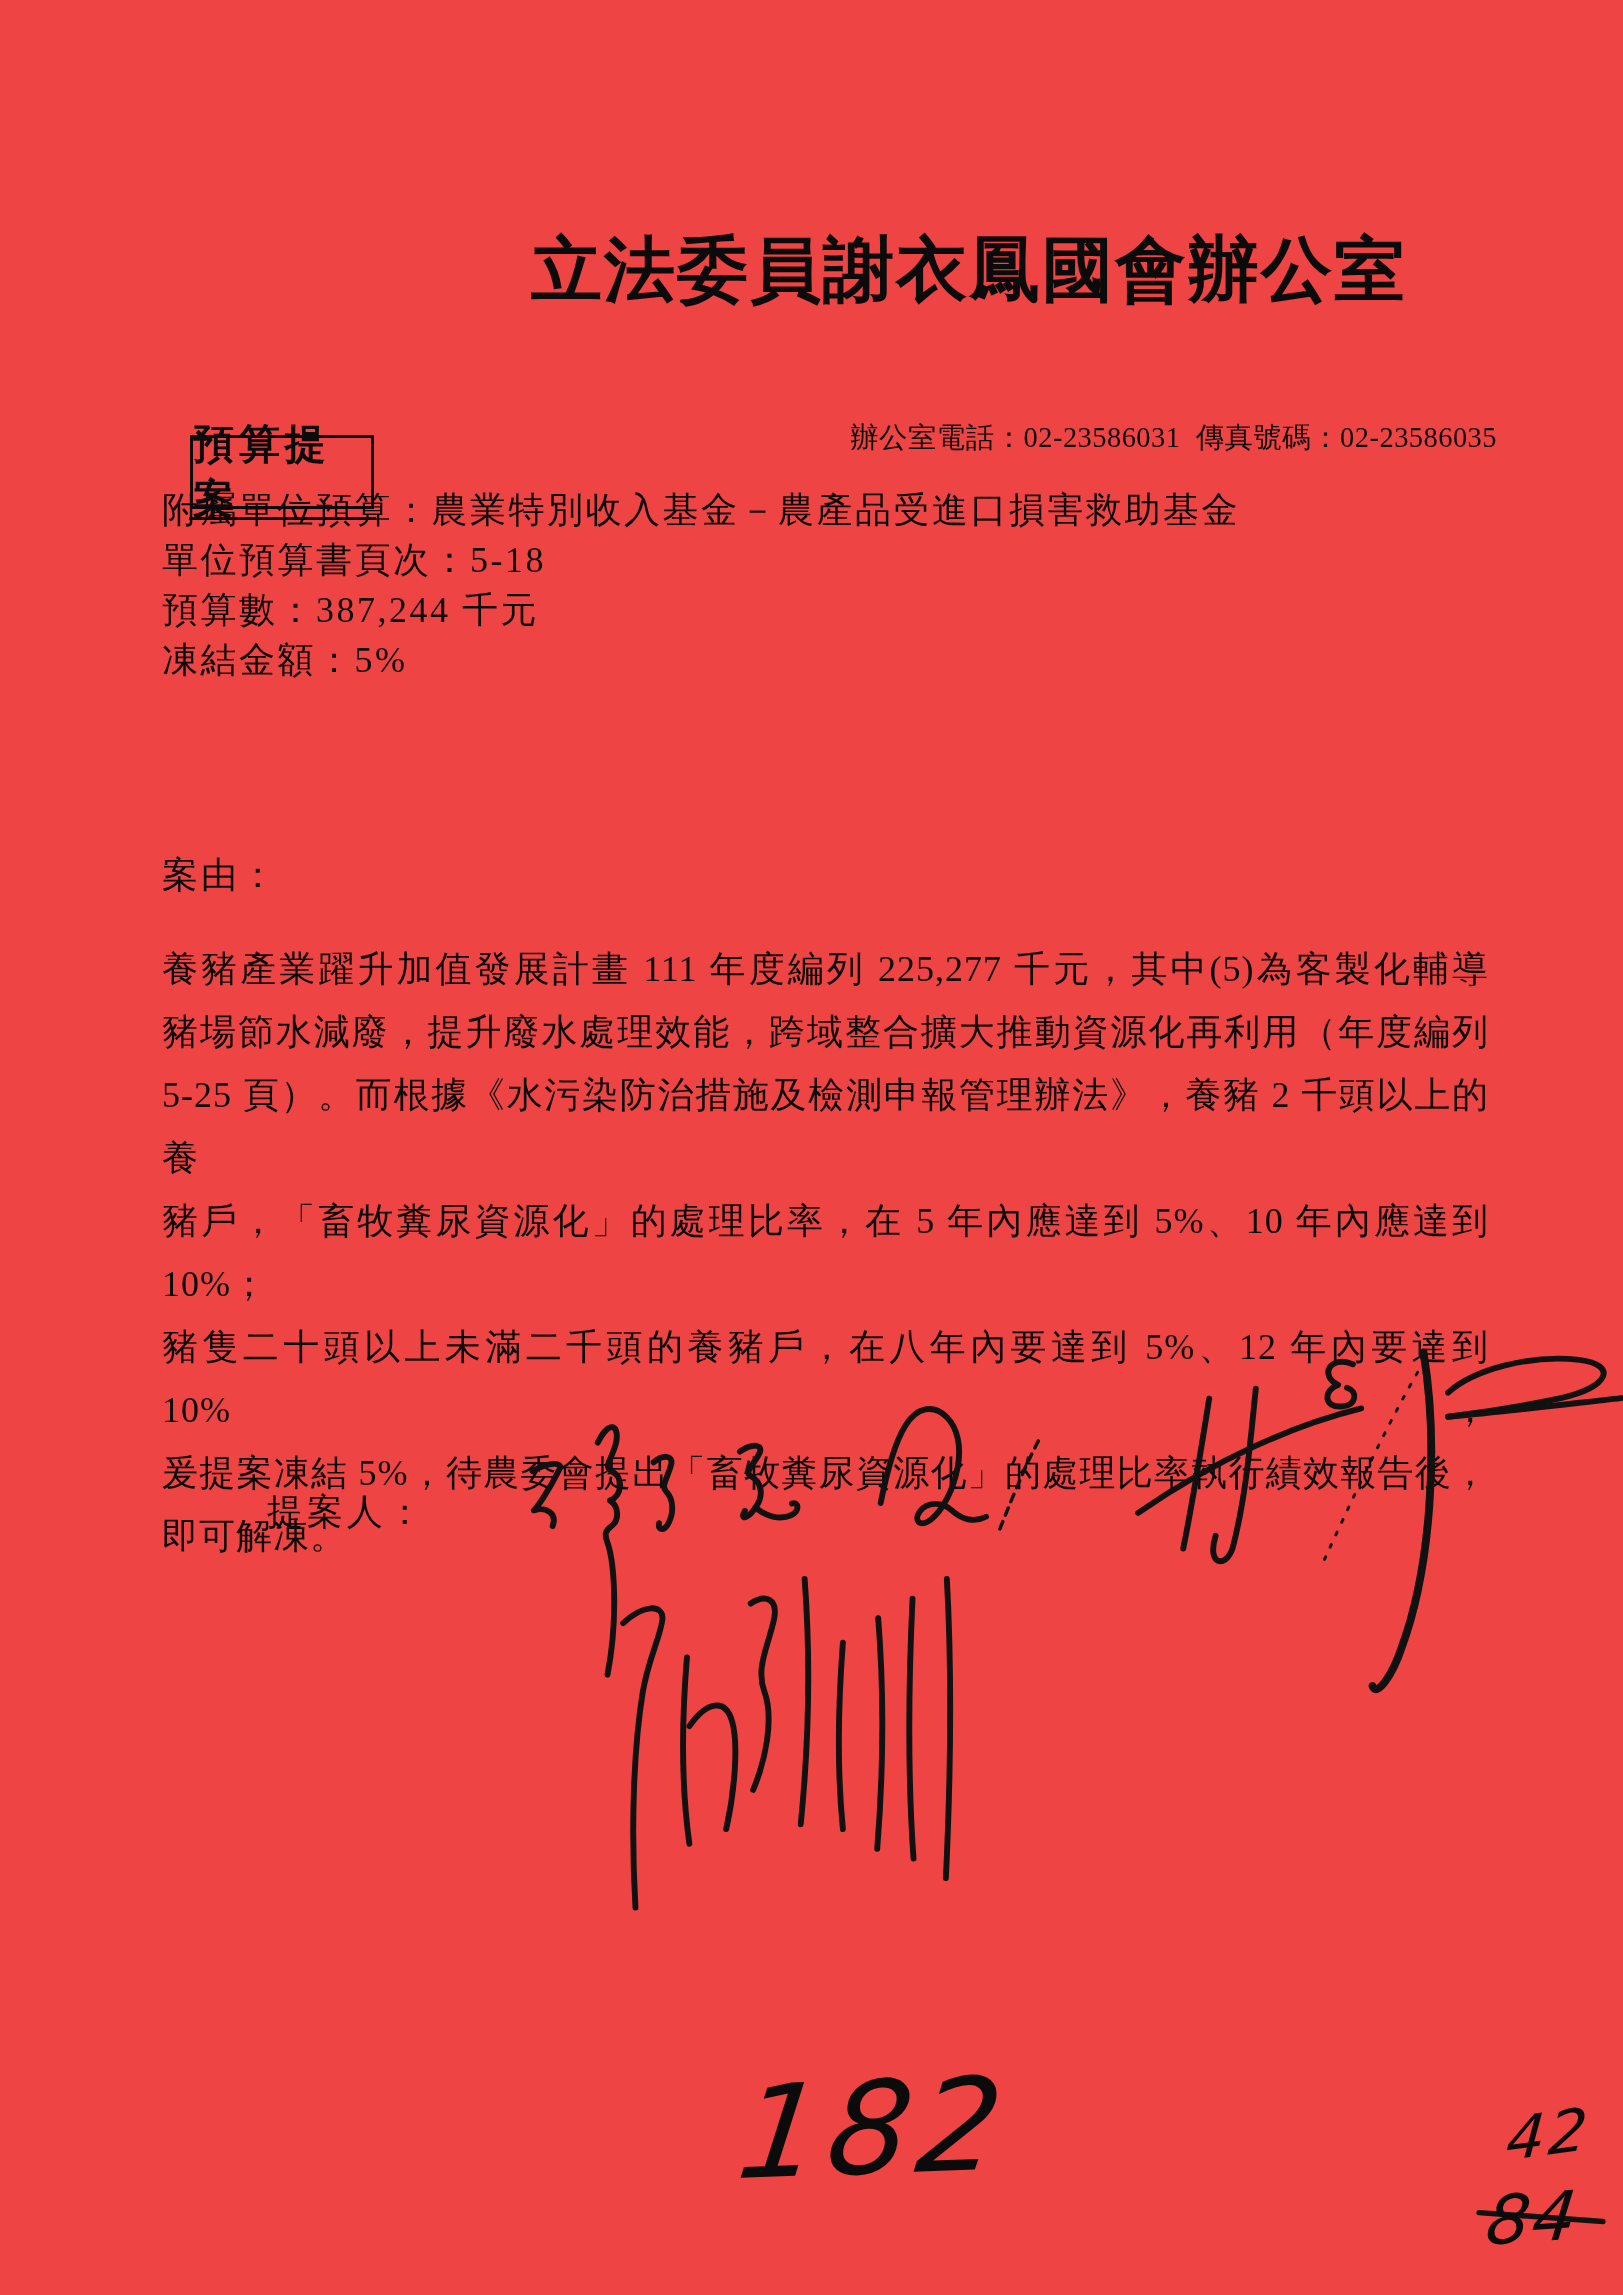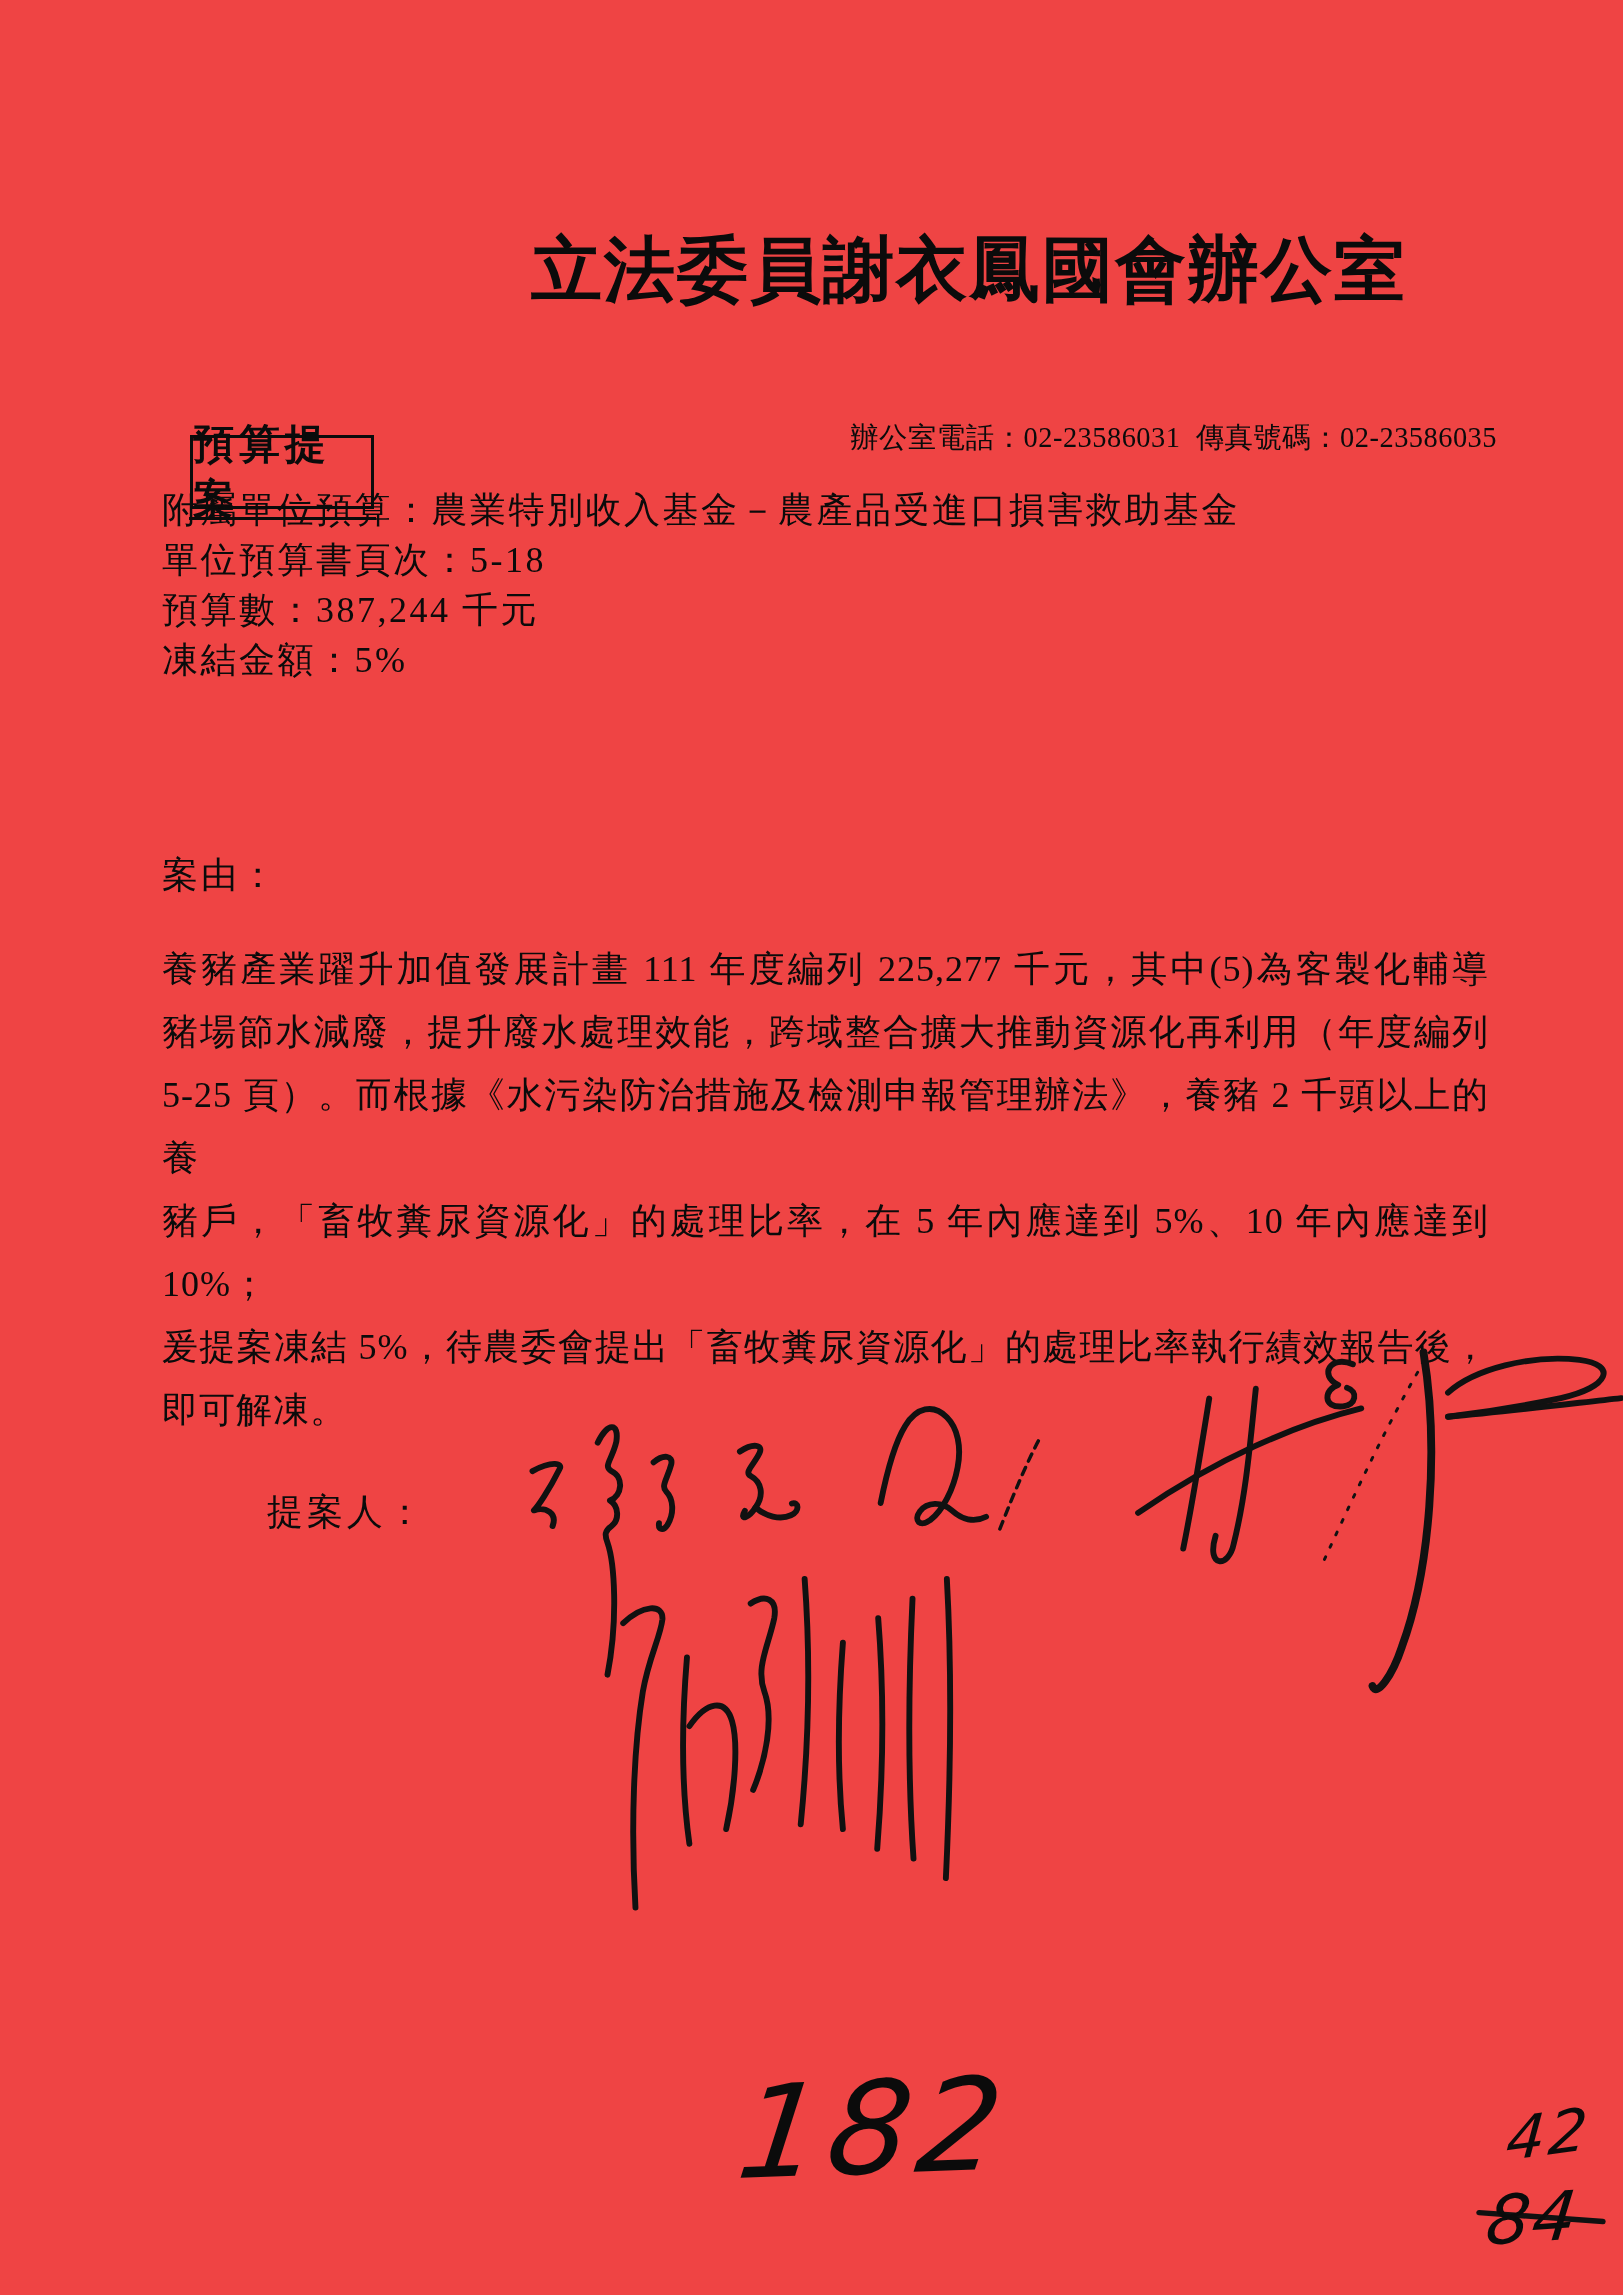--- a/index.html
+++ b/index.html
@@ -84,20 +84,21 @@
     <div>凍結金額：5%</div>
   </div>
 
   <div class="abs subject">案由：</div>
 
   <div class="abs body-lines">
     <div class="body-line">養豬產業躍升加值發展計畫 111 年度編列 225,277 千元，其中(5)為客製化輔導</div>
     <div class="body-line">豬場節水減廢，提升廢水處理效能，跨域整合擴大推動資源化再利用（年度編列</div>
     <div class="body-line">5-25 頁）。而根據《水污染防治措施及檢測申報管理辦法》，養豬 2 千頭以上的養</div>
     <div class="body-line">豬戶，「畜牧糞尿資源化」的處理比率，在 5 年內應達到 5%、10 年內應達到 10%；</div>
+    <div class="body-line">豬隻二十頭以上未滿二千頭的養豬戶，在八年內要達到 5%、12 年內要達到 10%，</div>
     <div class="body-line">爰提案凍結 5%，待農委會提出「畜牧糞尿資源化」的處理比率執行績效報告後，</div>
     <div class="body-line last">即可解凍。</div>
   </div>
 
   <div class="abs proposer">提案人：</div>
 
   <svg class="abs ink-layer" viewBox="0 0 3310 4680" fill="none" stroke="#111" stroke-width="12" stroke-linecap="round" stroke-linejoin="round">
 
     <g>
       <path d="M1085,3000 C1125,2978 1148,2984 1140,2996 C1118,3040 1096,3072 1088,3080 C1112,3072 1136,3086 1126,3112"></path>

